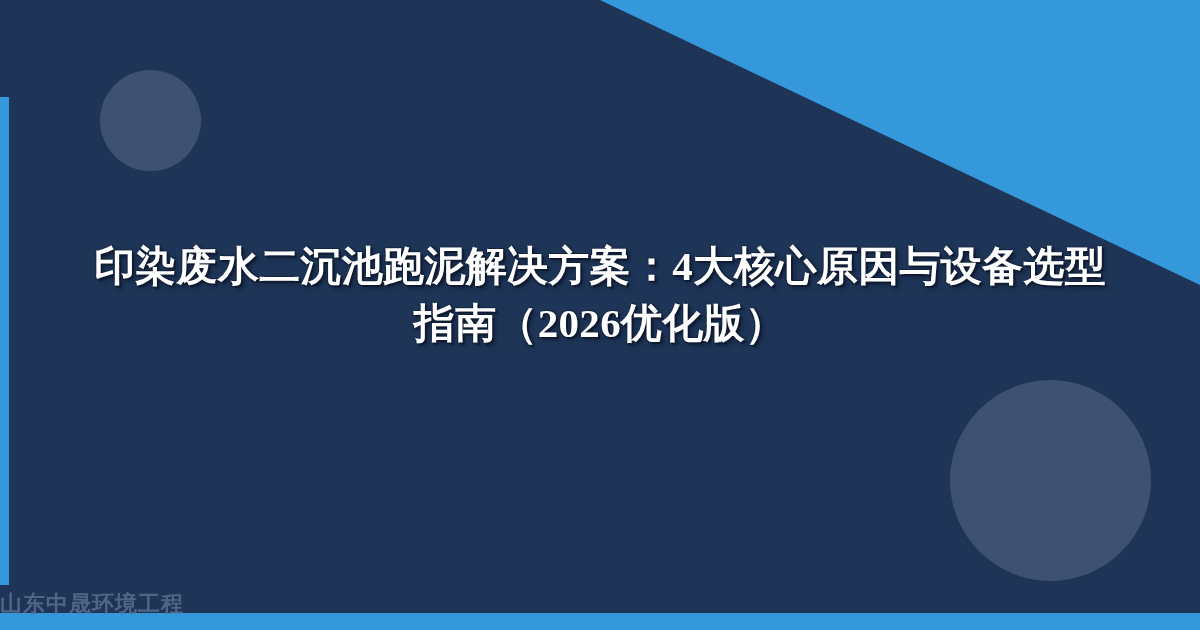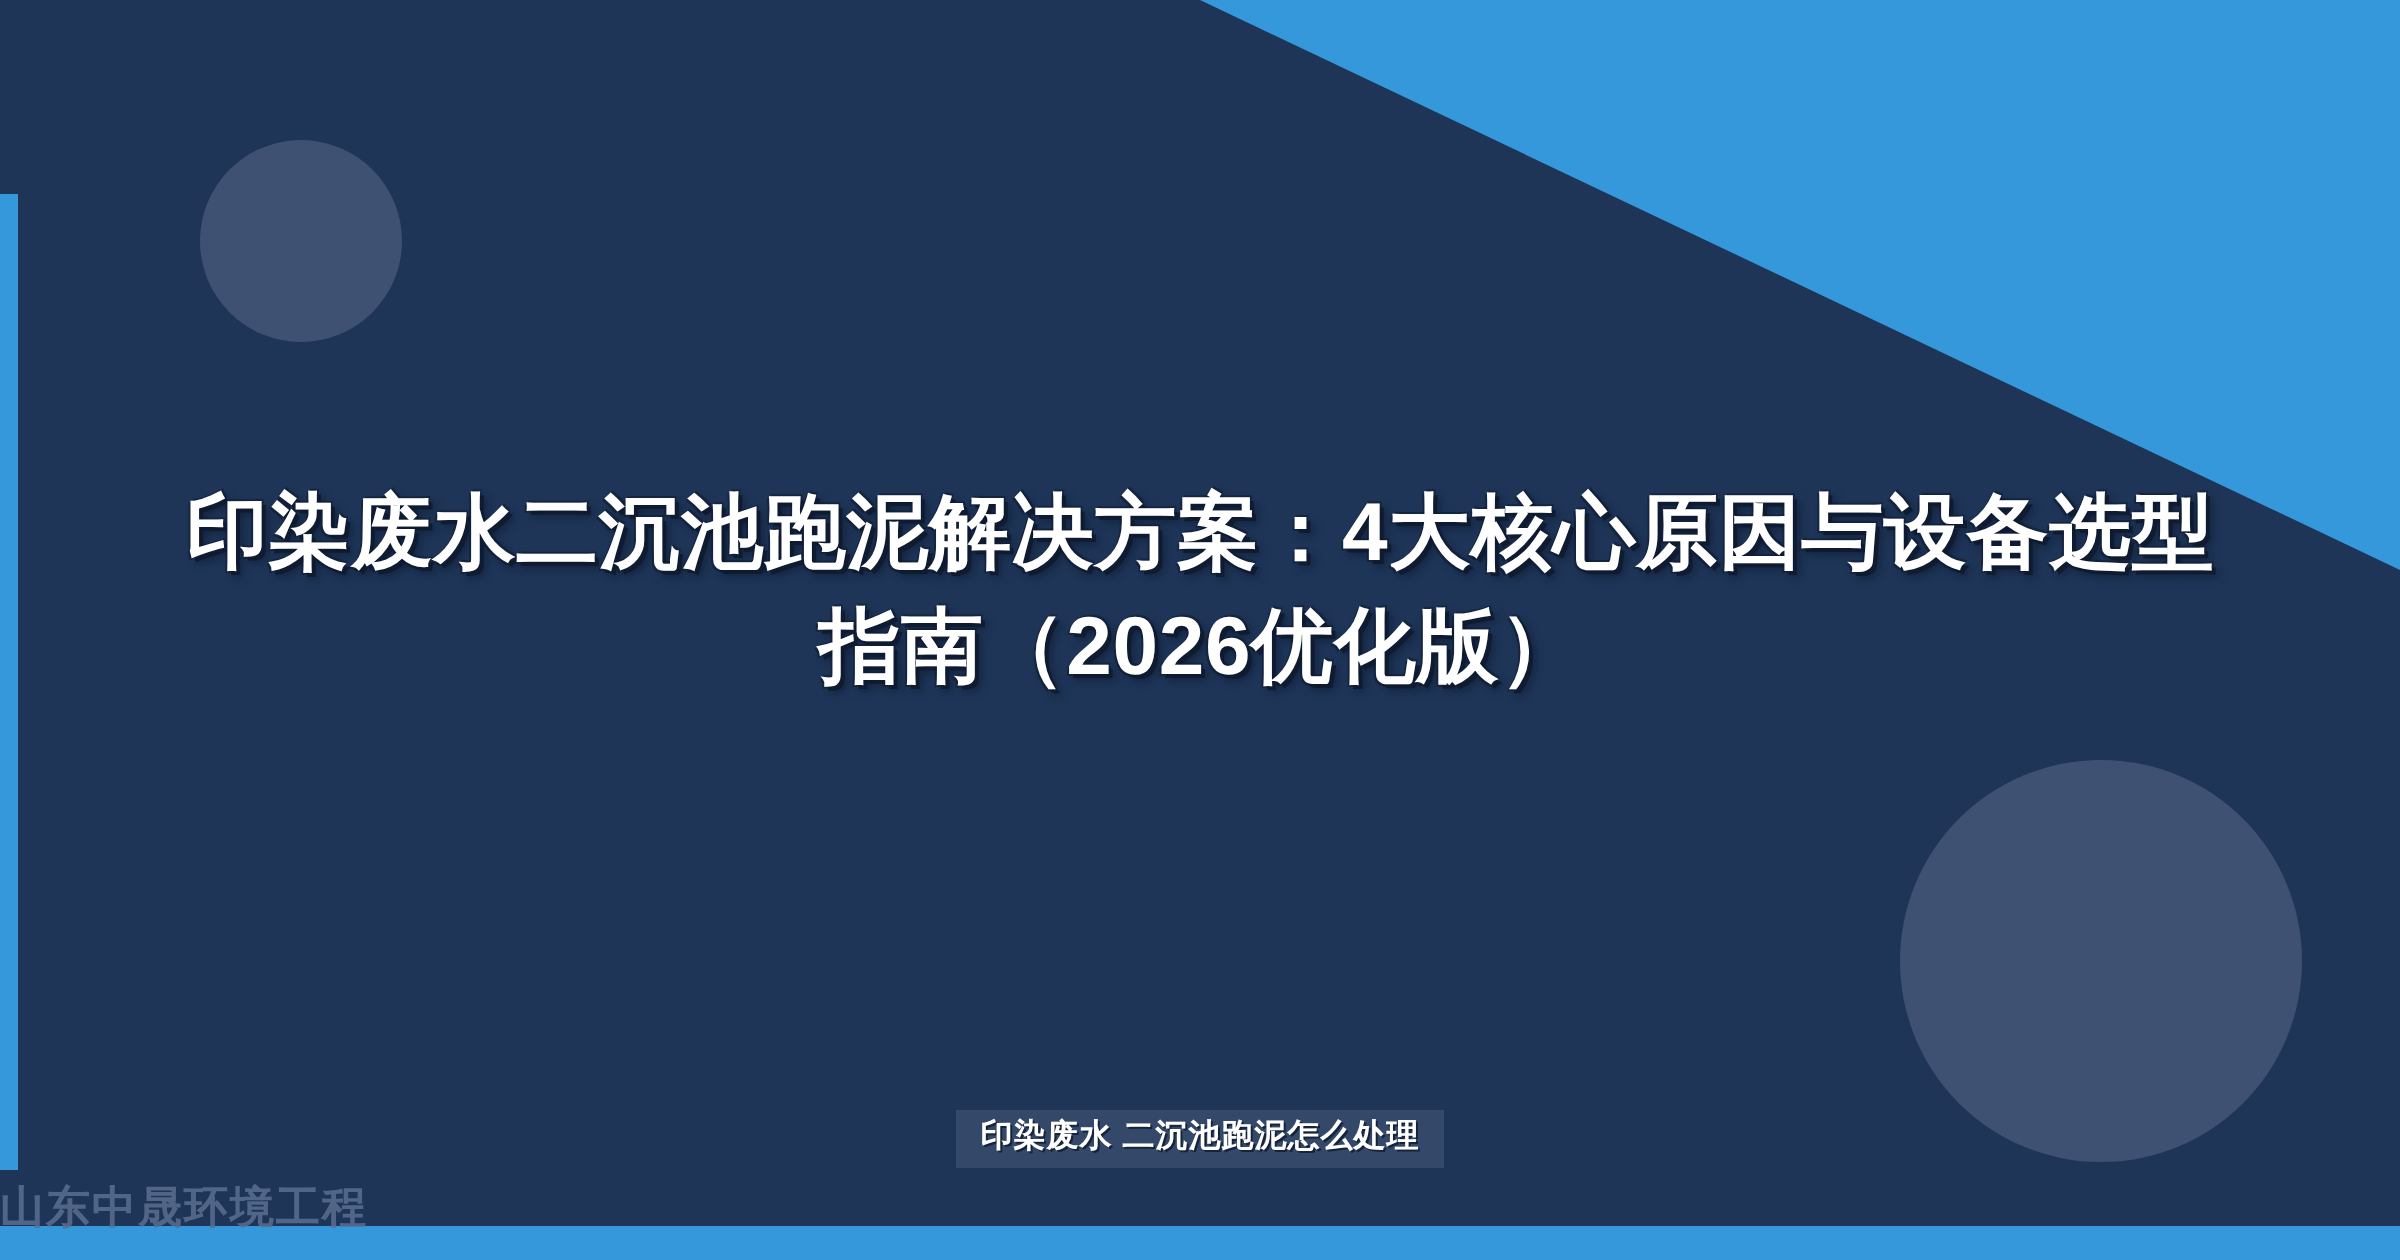--- a/index.html
+++ b/index.html
@@ -6,21 +6,21 @@
     margin: 0;
     padding: 0;
     background: #ffffff;
   }
   #cover {
     position: relative;
     width: 1200px;
     height: 630px;
     overflow: hidden;
     background: #1e3558;
-    font-family: Liberation Sans, sans-serif;
+    font-family: Liberation Serif, serif;
   }
 
   
   .diagonal-shape {
     position: absolute;
     top: 0;
     left: 0;
     width: 1200px;
     height: 630px;
     pointer-events: none;
@@ -135,21 +135,18 @@
   <div class="circle circle-top-left"></div>
   <div class="circle circle-bottom-right"></div>
 
   <div class="edge-bar-left"></div>
   <div class="edge-bar-bottom"></div>
 
   <div class="title-block">
     <span class="title-text">印染废水二沉池跑泥解决方案：4大核心原因与设备选型指南（2026优化版）</span>
   </div>
 
-  <div class="keyword-tag-wrap">
-    <span class="keyword-tag">印染废水 二沉池跑泥怎么处理</span>
-  </div>
 
   <div class="watermark-wrap">
     <span class="watermark-text">山东中晟环境工程</span>
   </div>
 
 </div>
 
 </body></html>

